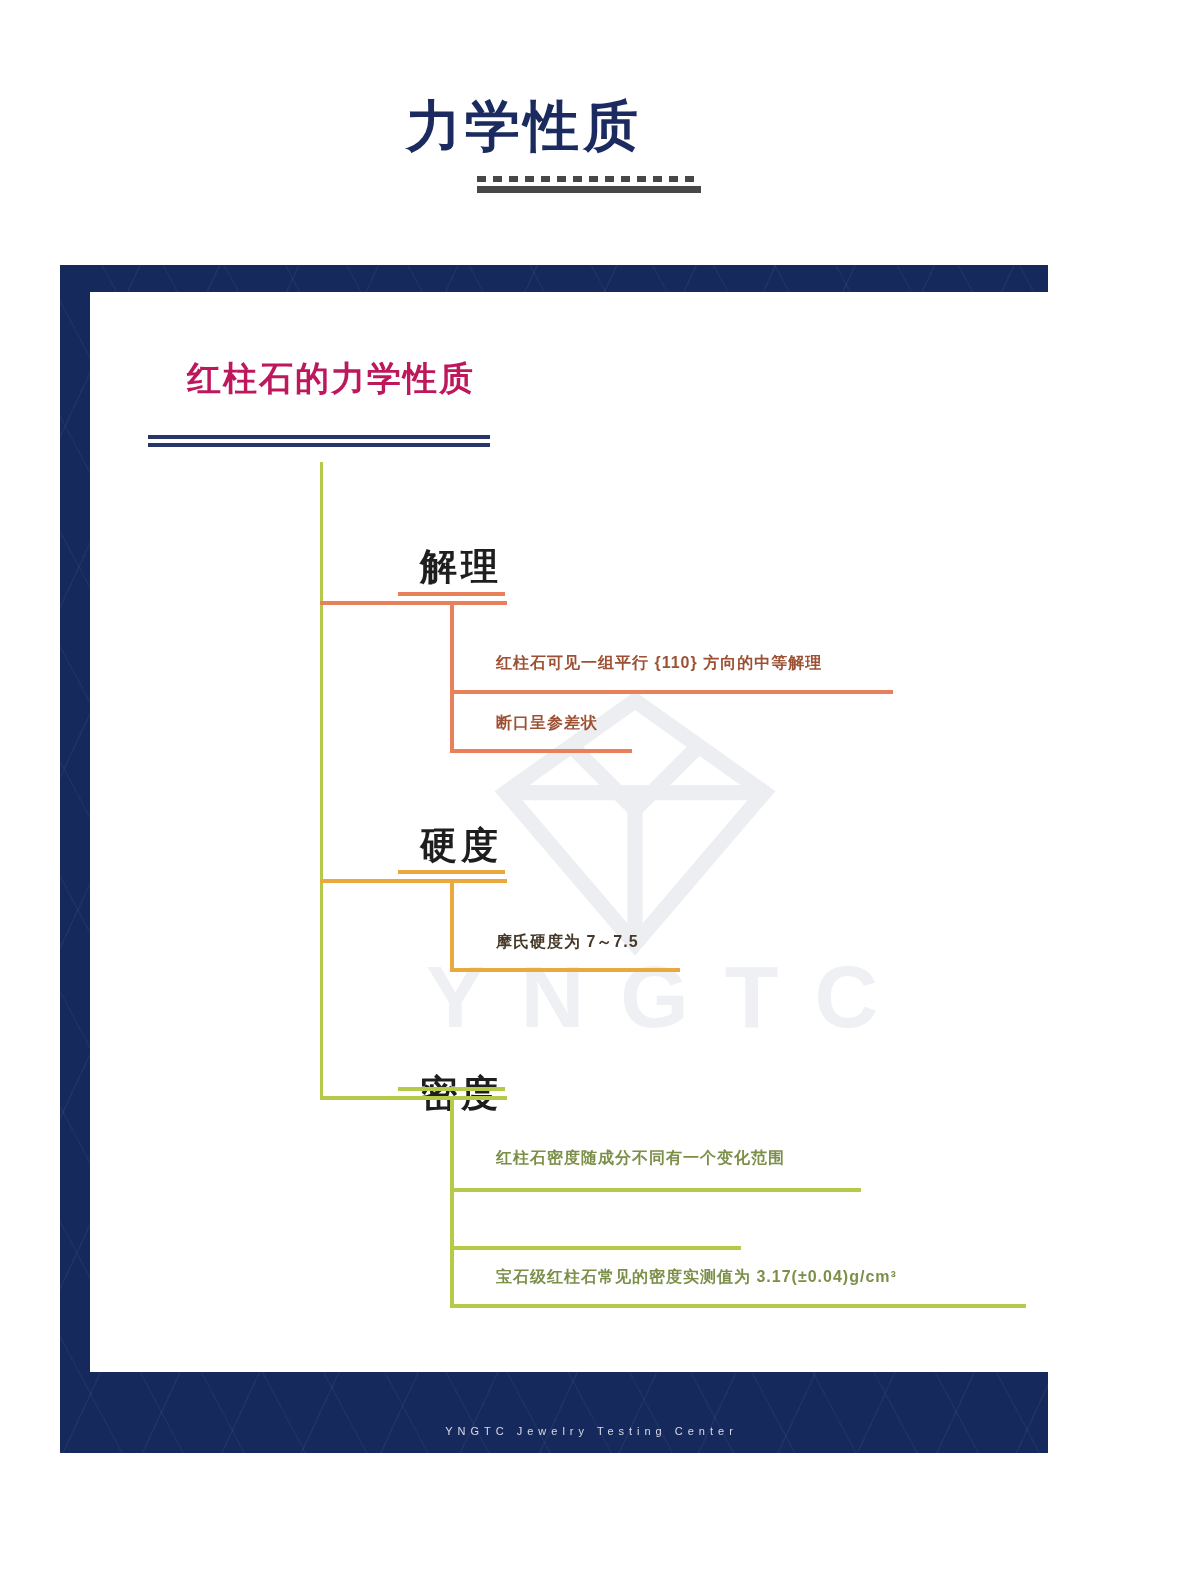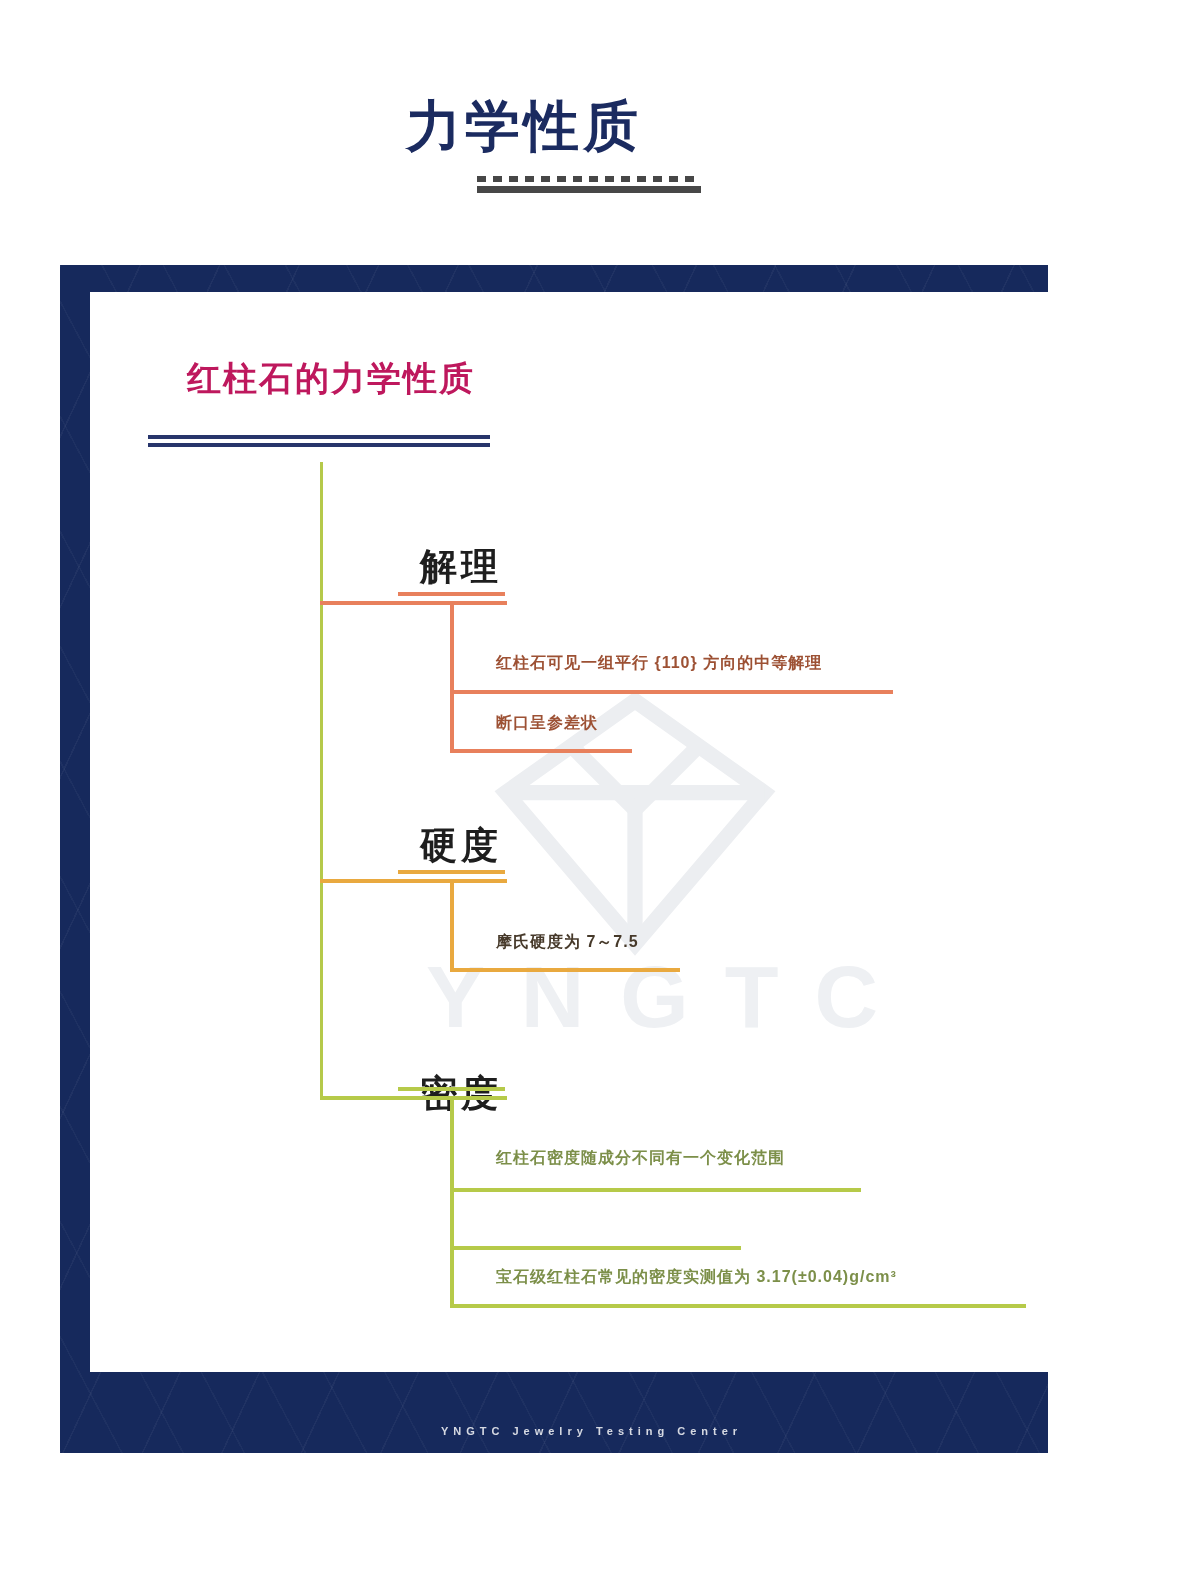--- a/index.html
+++ b/index.html
@@ -53,21 +53,21 @@
 
   
   .watermark{position:absolute;left:300px;top:400px;width:490px;text-align:center;z-index:0;}
   .watermark-text{font-size:88px;font-weight:800;color:#eef0f3;letter-spacing:36px;
     text-indent:36px;margin-top:-14px;}
 
   
   .footer-title{position:absolute;left:0;right:0;top:1118px;text-align:center;
     font-size:27px;font-weight:700;color:#ffffff;letter-spacing:14px;text-indent:14px;z-index:1;}
   .footer-subtitle{position:absolute;left:0;right:0;top:1160px;text-align:center;
-    font-size:11px;font-weight:700;color:rgba(255,255,255,.82);letter-spacing:5px;
+    font-size:11px;font-weight:400;color:rgba(255,255,255,.82);letter-spacing:5px;
     text-indent:5px;z-index:1;}
 </style>
 </head>
 <body>
 
 <div class="canvas">
 
   <div class="page-title">力学性质</div>
   <div class="title-dashes"></div>
   <div class="title-solid-bar"></div>

